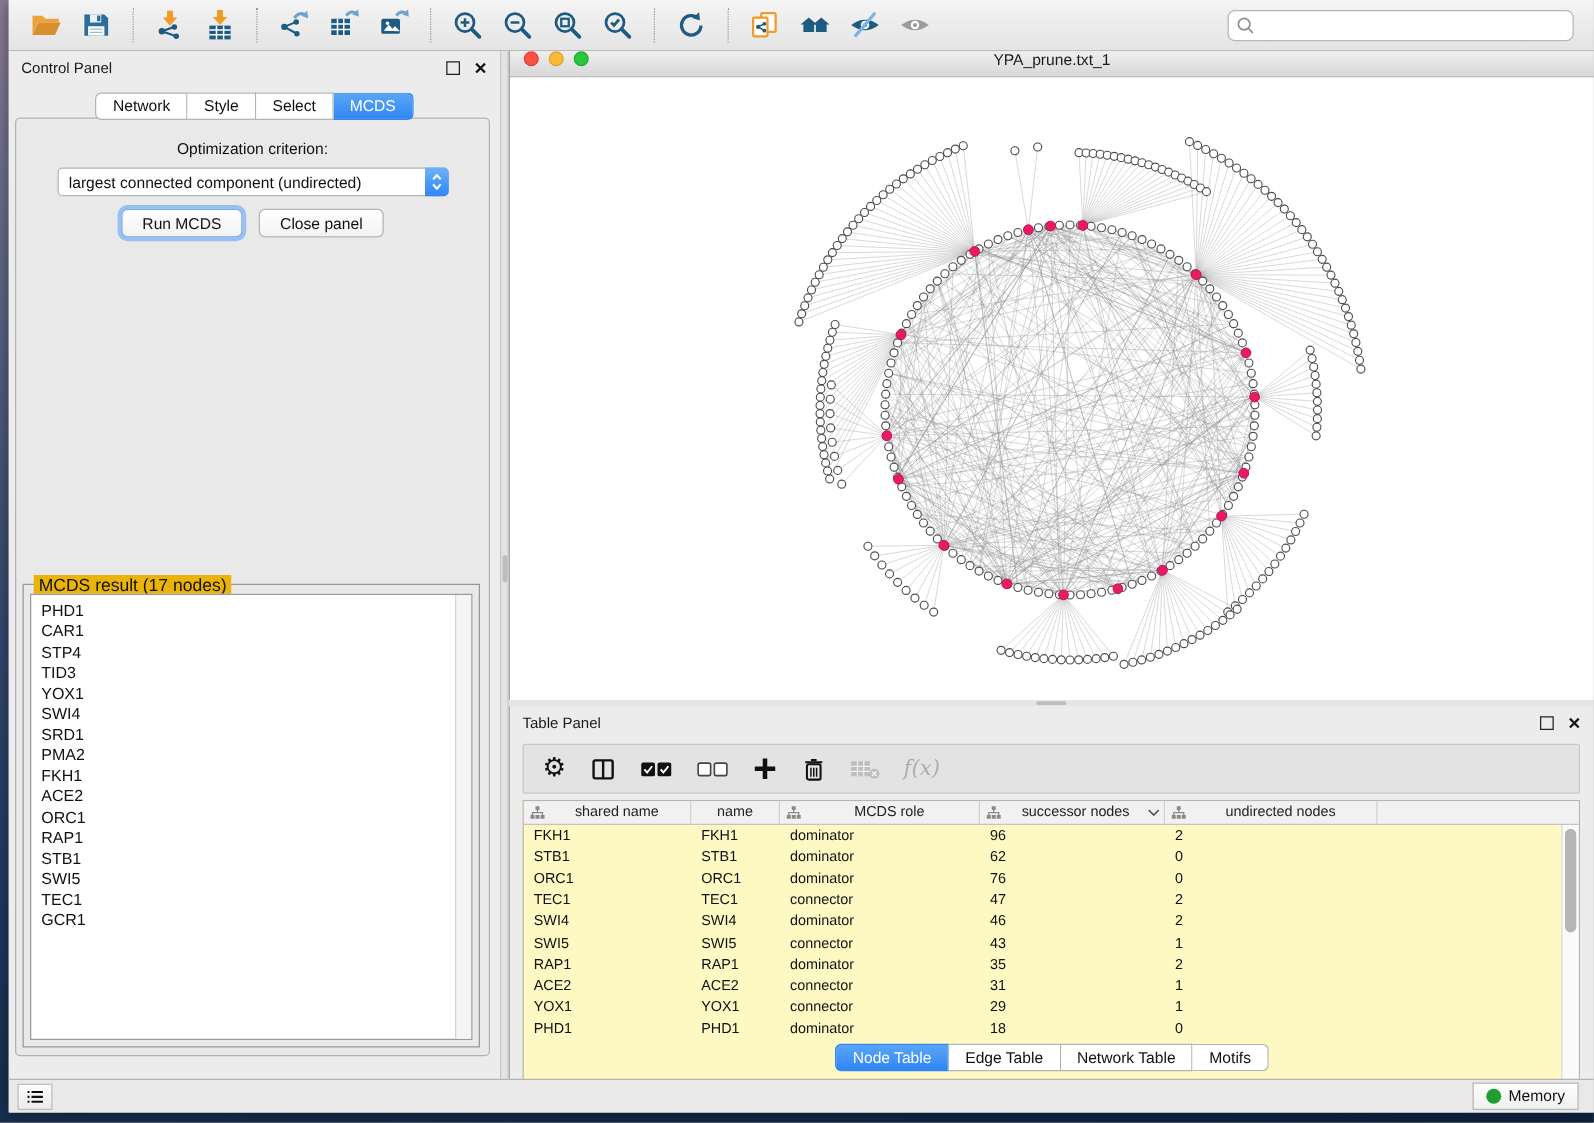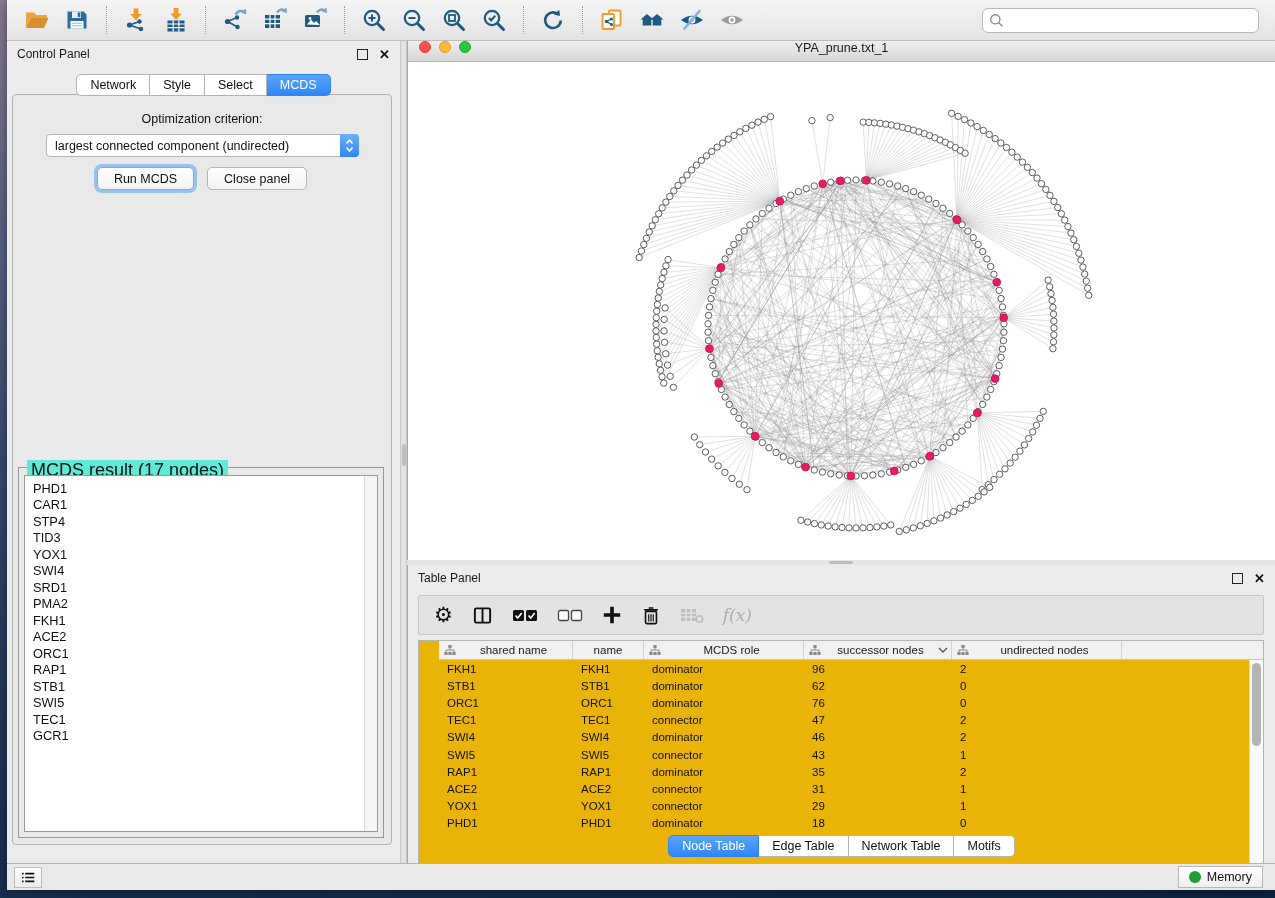--- a/index.html
+++ b/index.html
@@ -40,22 +40,22 @@
     border:1px solid #b5b5b5;border-radius:4px;display:flex;align-items:center;cursor:pointer;}
   #criterion-value{flex:1;font-size:12.5px;color:#111;padding-left:8px;white-space:nowrap;}
   #criterion-stepper{width:19px;height:23px;margin:-1px -1px 0 0;border-radius:0 4px 4px 0;
     background:linear-gradient(#6db1f9,#2f86f6);display:flex;align-items:center;justify-content:center;}
   #cp-buttons{position:absolute;left:0;top:72px;width:100%;display:flex;justify-content:center;gap:13px;}
   .mac-btn{height:23px;background:linear-gradient(#fff,#f2f2f2);border:1px solid #b5b5b5;
     border-radius:5px;font-size:12.5px;color:#111;padding:0 16px;cursor:pointer;font-family:inherit;}
   .mac-btn.focused{box-shadow:0 0 0 3px rgba(85,160,250,.55);border-color:#76aaf0;}
   #result-group{position:absolute;left:5px;right:7px;top:372px;height:371px;
     border:1px solid #979797;}
-  #result-legend{position:absolute;top:-8px;left:8px;background:#5eead4;padding:0 4px;
-    font-size:18px;color:#111;}
+  #result-legend{position:absolute;top:-8px;left:8px;background:#eab308;padding:0 4px;
+    font-size:14px;color:#111;}
   #result-list{position:absolute;left:5px;right:5px;top:7px;bottom:5px;background:#fff;
     border:1px solid #9a9a9a;overflow:hidden;}
   #result-scroll{position:absolute;top:0;bottom:0;right:0;width:13px;background:#f5f5f5;
     border-left:1px solid #d6d6d6;}
   .list-item{font-size:12.8px;color:#111;padding:1.5px 0 1.5px 8px;line-height:13.5px;cursor:default;}
   #result-items{padding-top:4px;}
   
   #splitter-v{position:absolute;left:393px;top:41px;width:7px;bottom:27px;background:#e3e3e3;
     border-left:1px solid #c6c6c6;border-right:1px solid #c6c6c6;cursor:col-resize;}
   #splitter-v .grip{position:absolute;top:403px;left:0.5px;width:4px;height:22px;background:#bdbdbd;border-radius:2px;}
@@ -74,22 +74,22 @@
   #h-splitter{position:absolute;left:0;right:0;top:519px;height:5px;background:#e6e6e6;cursor:row-resize;}
   #h-splitter .grip{position:absolute;left:50%;top:1px;width:24px;height:3px;margin-left:-12px;
     background:#bdbdbd;border-radius:2px;}
   #table-panel{position:absolute;left:0;right:0;top:524px;bottom:0;background:#ececec;border-left:1px solid #a9a9a9;}
   #tp-toolbar{position:absolute;left:10px;right:11px;top:30px;height:40px;background:#e3e3e3;
     border:1px solid #c8c8c8;border-radius:2px;display:flex;align-items:center;padding-left:13px;gap:15px;}
   .tp-icon{background:none;border:none;padding:2px;cursor:pointer;display:flex;align-items:center;}
   .tp-icon.disabled{cursor:default;}
   .gear-glyph{font-size:21px;color:#111;line-height:20px;}
   .fx-glyph{font-family:"DejaVu Serif",serif;font-style:italic;font-size:17px;color:#adadad;}
-  #tp-table{position:absolute;left:10px;right:11px;top:75px;height:231px;background:#eab308;
-    border:1px solid #b5b5b5;overflow:hidden;padding-left:20px;}
+  #tp-table{position:absolute;left:10px;right:11px;top:75px;height:231px;background:#fef9c3;
+    border:1px solid #b5b5b5;overflow:hidden;}
   #tbl-header{display:flex;height:19px;background:#f1f1f1;border-bottom:1px solid #c4c4c4;}
   .th{display:flex;align-items:center;border-right:1px solid #d2d2d2;font-size:11.5px;color:#222;
     padding:0 3px;cursor:pointer;}
   .th .th-label{flex:1;text-align:center;white-space:nowrap;overflow:hidden;}
   .th .tree-ic{margin:0 2px;}
   .tbl-row{display:flex;height:17.2px;align-items:center;cursor:default;}
   .td{font-size:11.5px;color:#111;padding:0 8px;white-space:nowrap;overflow:hidden;}
   .td.num{text-align:left;padding-right:8px;}
   #tbl-scroll{position:absolute;top:19px;right:0;bottom:0;width:14px;background:#fafafa;border-left:1px solid #d9d9d9;}
   #tbl-thumb{position:absolute;left:2px;top:3px;width:9px;height:83px;background:#b5b5b5;border-radius:5px;}

